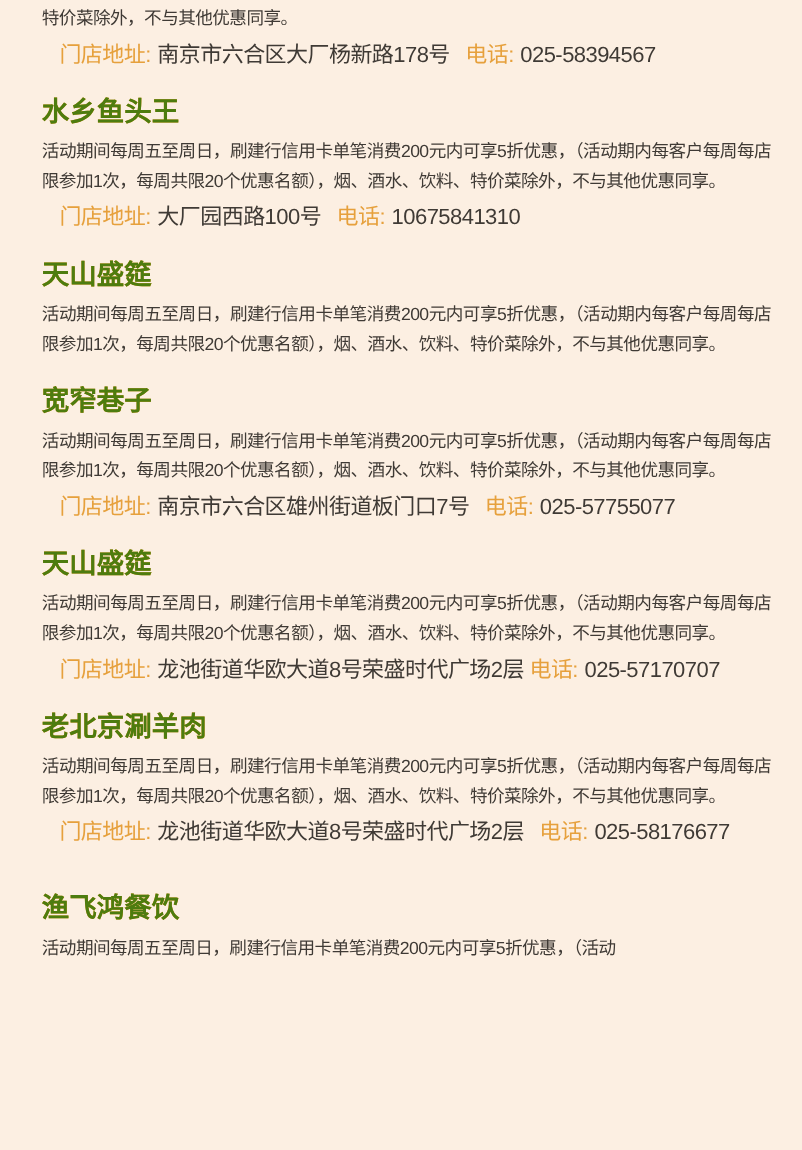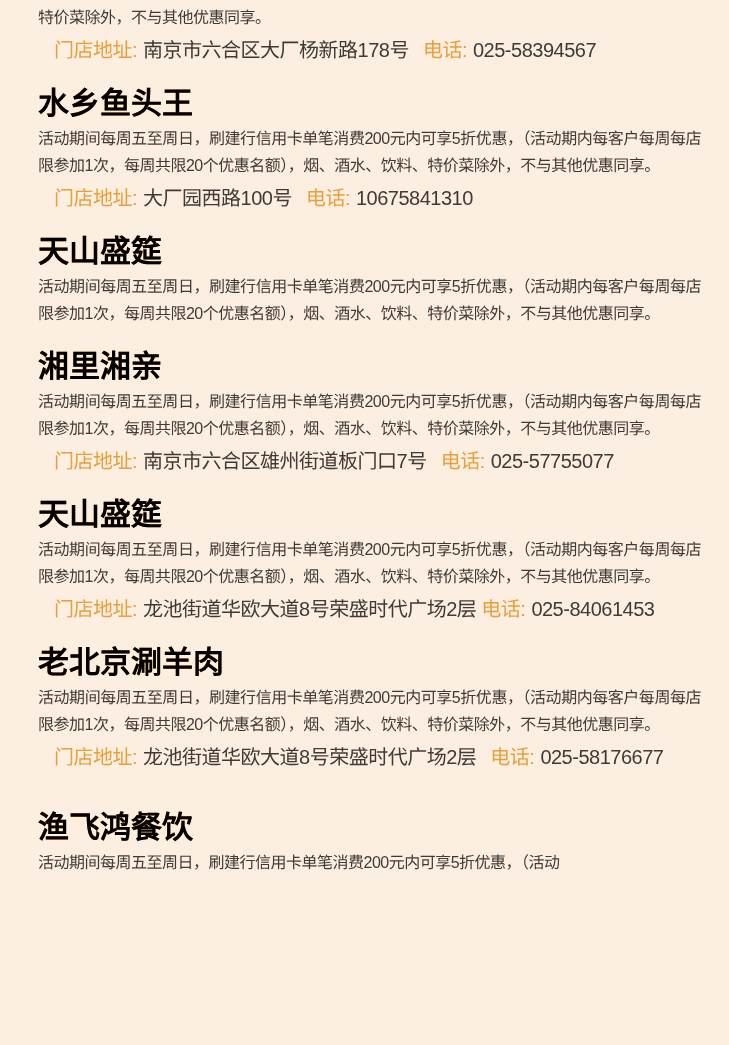--- a/index.html
+++ b/index.html
@@ -13,25 +13,26 @@
     color: #3f3a35;
   }
   .page {
     padding: 4px 28px 0 38px;
   }
   section.promo { margin-top: 27px; }
   section.promo.first { margin-top: 0; }
   section.promo.last { margin-top: 44px; }
   h2.restaurant-name {
     margin: 0 0 8px 0;
-    font-size: 31px;
+    font-size: 25px;
     line-height: 26px;
     font-weight: bold;
-    color: #000000;
+    color: #4d7c0f;
     text-shadow: 0 0 0.5px #e08b00;
+    font-family: Liberation Mono, monospace;
   }
   p.terms {
     margin: 0;
     font-size: 16px;
     line-height: 27px;
     letter-spacing: -0.5px;
     color: #3f3a35;
     text-align: justify;
   }
   p.address-line {
@@ -68,32 +69,32 @@
       <span class="label">门店地址:</span><span class="addr-value">大厂园西路100号</span><span class="label phone-label gap-wide">电话:</span><span class="phone-value">10675841310</span>
     </p>
   </section>
 
   <section class="promo">
     <h2 class="restaurant-name">天山盛筵</h2>
     <p class="terms">活动期间每周五至周日，刷建行信用卡单笔消费200元内可享5折优惠，（活动期内每客户每周每店限参加1次，每周共限20个优惠名额），烟、酒水、饮料、特价菜除外，不与其他优惠同享。</p>
   </section>
 
   <section class="promo">
-    <h2 class="restaurant-name">湘里湘亲</h2>
+    <h2 class="restaurant-name">宽窄巷子</h2>
     <p class="terms">活动期间每周五至周日，刷建行信用卡单笔消费200元内可享5折优惠，（活动期内每客户每周每店限参加1次，每周共限20个优惠名额），烟、酒水、饮料、特价菜除外，不与其他优惠同享。</p>
     <p class="address-line">
       <span class="label">门店地址:</span><span class="addr-value">南京市六合区雄州街道板门口7号</span><span class="label phone-label gap-wide">电话:</span><span class="phone-value">025-57755077</span>
     </p>
   </section>
 
   <section class="promo">
     <h2 class="restaurant-name">天山盛筵</h2>
     <p class="terms">活动期间每周五至周日，刷建行信用卡单笔消费200元内可享5折优惠，（活动期内每客户每周每店限参加1次，每周共限20个优惠名额），烟、酒水、饮料、特价菜除外，不与其他优惠同享。</p>
     <p class="address-line">
-      <span class="label">门店地址:</span><span class="addr-value">龙池街道华欧大道8号荣盛时代广场2层</span><span class="label phone-label gap-narrow">电话:</span><span class="phone-value">025-84061453</span>
+      <span class="label">门店地址:</span><span class="addr-value">龙池街道华欧大道8号荣盛时代广场2层</span><span class="label phone-label gap-narrow">电话:</span><span class="phone-value">025-57170707</span>
     </p>
   </section>
 
   <section class="promo">
     <h2 class="restaurant-name">老北京涮羊肉</h2>
     <p class="terms">活动期间每周五至周日，刷建行信用卡单笔消费200元内可享5折优惠，（活动期内每客户每周每店限参加1次，每周共限20个优惠名额），烟、酒水、饮料、特价菜除外，不与其他优惠同享。</p>
     <p class="address-line">
       <span class="label">门店地址:</span><span class="addr-value">龙池街道华欧大道8号荣盛时代广场2层</span><span class="label phone-label gap-wide">电话:</span><span class="phone-value">025-58176677</span>
     </p>
   </section>

